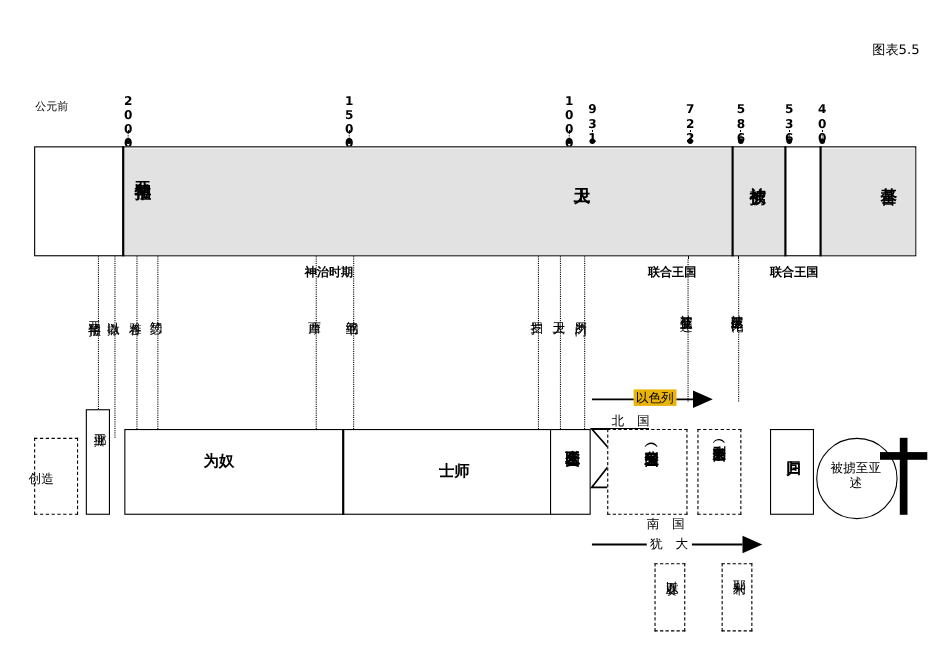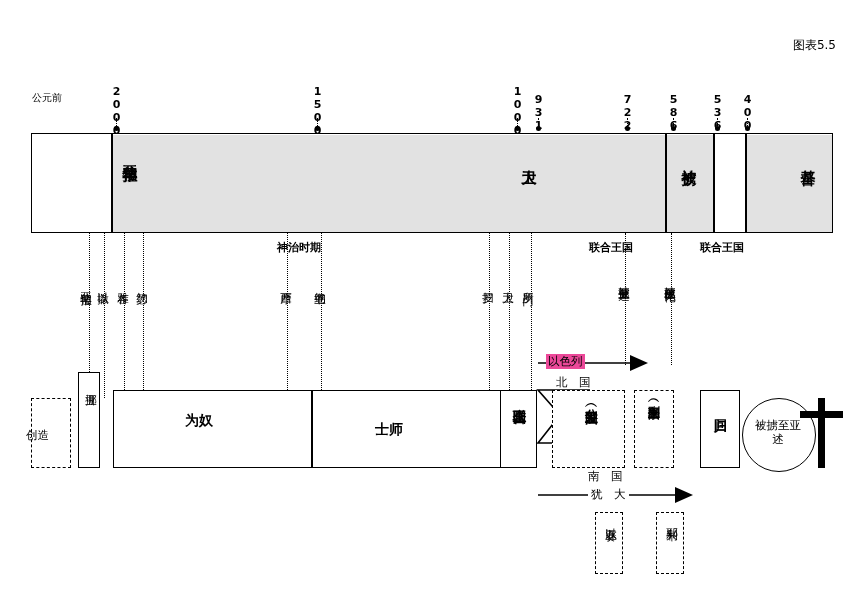--- a/index.html
+++ b/index.html
@@ -189,35 +189,35 @@
 
   <div class="abs dashbox" style="left:31px; top:398px; width:40px; height:70px;"></div>
   <div class="abs small-lab" style="left:26px; top:428px;">创造</div>
 
   <div class="abs box" style="left:78px; top:372px; width:22px; height:96px;"></div>
   <div class="abs vert small-lab" style="left:83px; top:385px;">挪亚</div>
 
   <div class="abs box" style="left:113px; top:390px; width:394px; height:78px;"></div>
   <div class="abs solidline" style="left:311px; top:390px; width:1.5px; height:78px;"></div>
   <div class="abs bottom-label" style="left:144px; top:411px; width:110px;">为奴</div>
-  <div class="abs bottom-label" style="left:334px; top:420px; width:110px;">士师</div>
+  <div class="abs bottom-label" style="left:358px; top:420px; width:110px;">士师</div>
 
   <div class="abs box" style="left:500px; top:390px; width:37px; height:78px;"></div>
   <div class="abs vert" style="left:511px; top:398px; font-size:13.5px; font-weight:bold;">联合王国</div>
 
   <svg class="abs" style="left:530px; top:355px;" width="170" height="150">
     <polyline points="30,60 8,35 60,35" fill="none" stroke="#000" stroke-width="1.6"></polyline>
     <polyline points="30,60 8,88 60,88" fill="none" stroke="#000" stroke-width="1.6"></polyline>
   </svg>
 
   <svg class="abs" style="left:538px; top:352px;" width="110" height="22">
     <line x1="0" y1="11" x2="92" y2="11" stroke="#000" stroke-width="1.6"></line>
     <polygon points="92,3 110,11 92,19" fill="#000"></polygon>
   </svg>
-  <div class="abs small-lab" style="left:546px; top:354px; background:#ec4899; padding:0 2px;">以色列</div>
+  <div class="abs small-lab" style="left:576px; top:354px; background:#eab308; padding:0 2px;">以色列</div>
   <div class="abs small-lab" style="left:556px; top:375px;">北　国</div>
 
   <svg class="abs" style="left:538px; top:484px;" width="155" height="22">
     <line x1="0" y1="11" x2="137" y2="11" stroke="#000" stroke-width="1.6"></line>
     <polygon points="137,3 155,11 137,19" fill="#000"></polygon>
   </svg>
   <div class="abs small-lab" style="left:588px; top:469px;">南　国</div>
   <div class="abs small-lab" style="left:588px; top:487px; background:#fff; padding:0 3px;">犹　大</div>
 
   <div class="abs dashbox" style="left:552px; top:390px; width:73px; height:78px;"></div>

